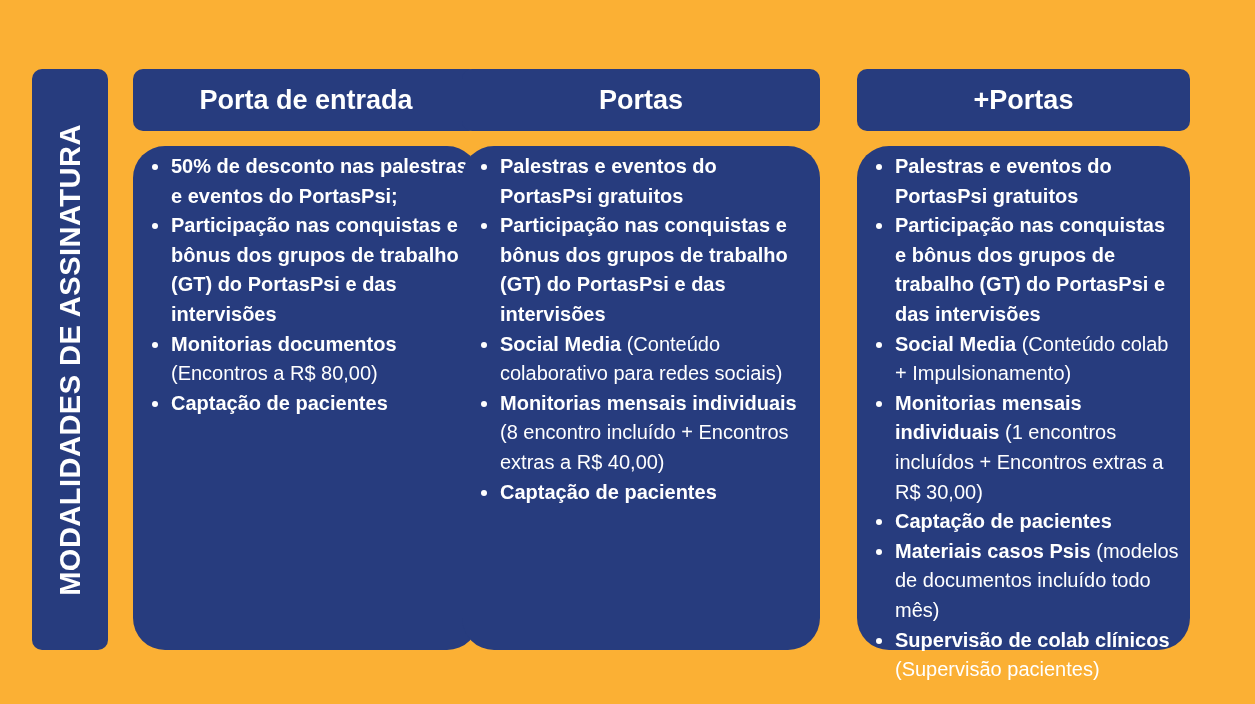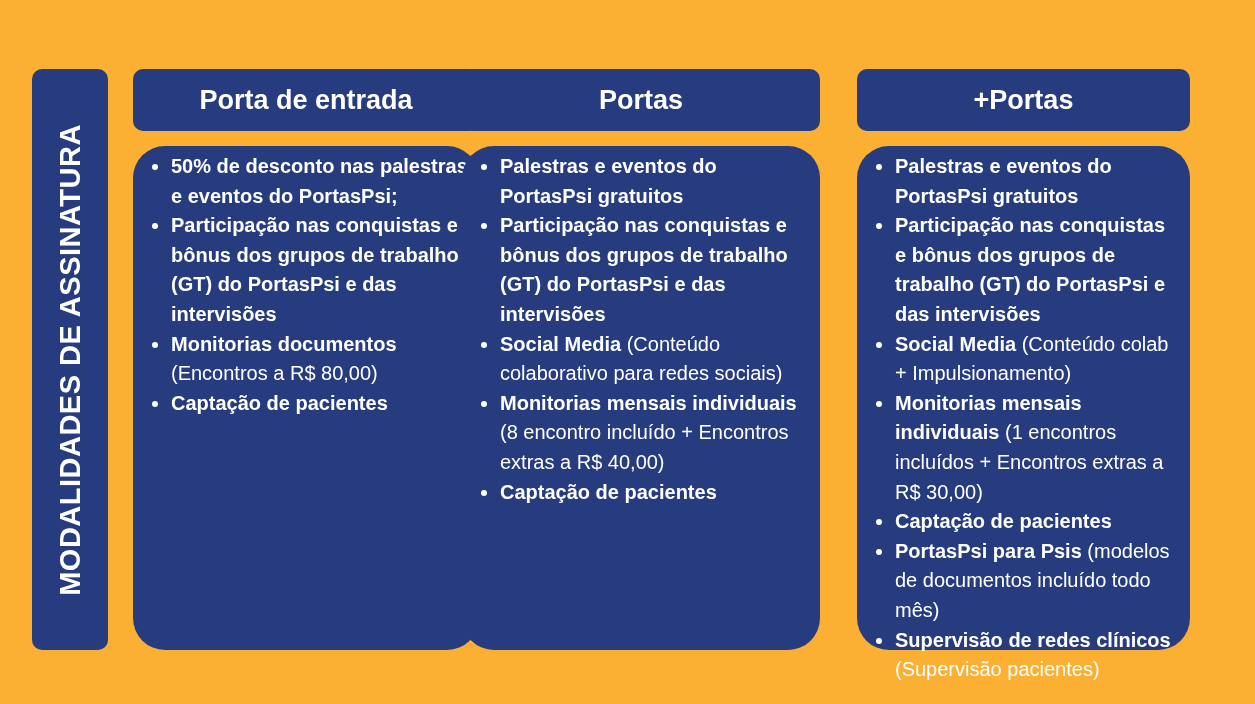--- a/index.html
+++ b/index.html
@@ -65,16 +65,16 @@
   </ul>
 </div>
 
 <div class="panel body-card c3">
   <ul>
     <li><b>Palestras e eventos do PortasPsi gratuitos</b><span class="n"></span></li>
     <li><b>Participação nas conquistas e bônus dos grupos de trabalho (GT) do PortasPsi  e das intervisões</b><span class="n"></span></li>
     <li><b>Social Media</b><span class="n"> (Conteúdo colab + Impulsionamento)</span></li>
     <li><b>Monitorias mensais individuais</b><span class="n"> (1 encontros incluídos + Encontros extras a R$ 30,00)</span></li>
     <li><b>Captação de pacientes</b><span class="n"></span></li>
-    <li><b>PortasPsi para Psis</b><span class="n"> (modelos de documentos incluído todo mês)</span></li>
-    <li><b>Supervisão de redes clínicos</b><span class="n"> (Supervisão pacientes)</span></li>
+    <li><b>Materiais casos Psis</b><span class="n"> (modelos de documentos incluído todo mês)</span></li>
+    <li><b>Supervisão de colab clínicos</b><span class="n"> (Supervisão pacientes)</span></li>
   </ul>
 </div>
 
 </body></html>

